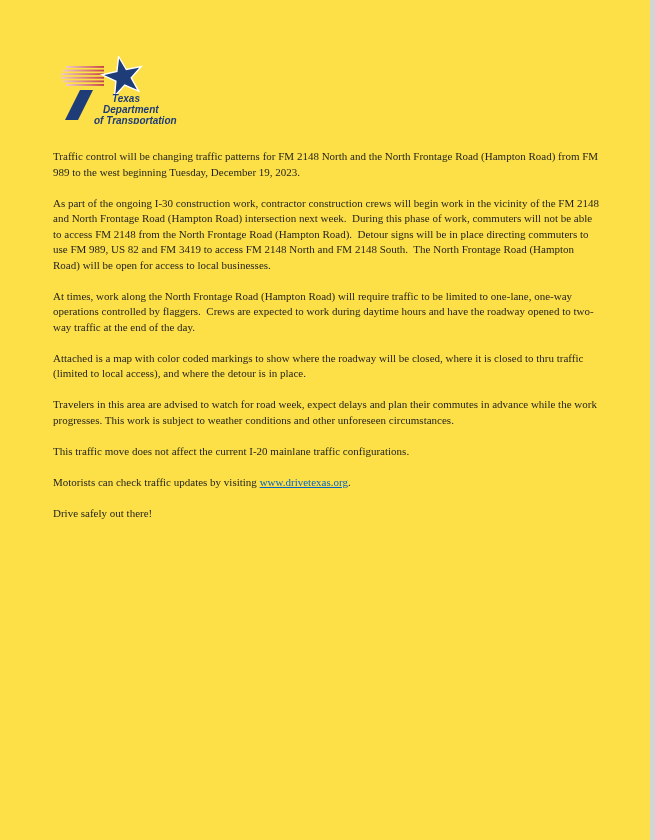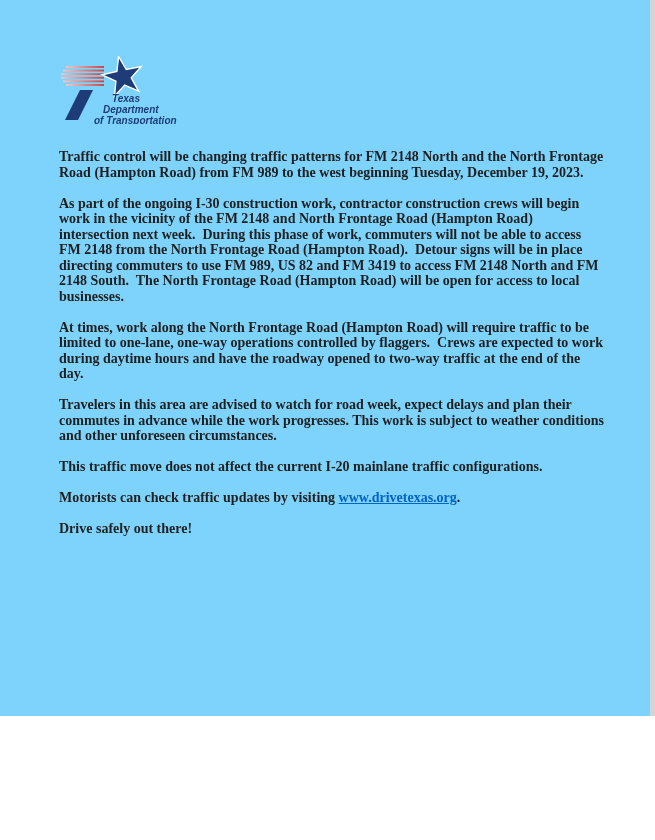--- a/index.html
+++ b/index.html
@@ -3,50 +3,49 @@
 <meta charset="utf-8">
 <style>
   html, body {
     margin: 0;
     padding: 0;
     background: #ffffff;
   }
   .page {
     position: relative;
     width: 655px;
-    height: 716px;
-    background: #7dd3fc;
+    height: 840px;
+    background: #fde047;
     overflow: hidden;
     font-family: "Liberation Serif", serif;
   }
   .edge-strip {
     position: absolute;
     top: 0;
     right: 0;
     width: 5px;
     height: 840px;
     background: #d4d4d4;
   }
   .logo {
     position: absolute;
     left: 60px;
     top: 56px;
     width: 122px;
     height: 68px;
   }
   .doc-body {
     position: absolute;
-    left: 59px;
+    left: 53px;
     top: 149px;
     width: 546px;
-    font-size: 14px;
+    font-size: 11px;
     line-height: 15.5px;
     color: #1f1f1f;
     overflow-wrap: break-word;
-    font-weight: bold;
   }
   .para {
     margin: 0 0 15.5px 0;
     white-space: pre-wrap;
   }
   .para:last-child { margin-bottom: 8px; }
   a.doclink {
     color: var(--link-color, #0563c1);
     text-decoration: underline;
     cursor: pointer;
@@ -87,20 +86,21 @@
       <text class="logo-text logo-blue-text" x="52" y="46" font-size="10" fill="#1e3c78">Texas</text>
       <text class="logo-text logo-blue-text" x="43" y="57" font-size="10" fill="#1e3c78">Department</text>
       <text class="logo-text logo-blue-text" x="34" y="68" font-size="10" fill="#1e3c78">of Transportation</text>
     </svg>
   </div>
 
   <div class="doc-body" style="color: rgb(31, 31, 31);">
       <p class="para">Traffic control will be changing traffic patterns for FM 2148 North and the North Frontage Road (Hampton Road) from FM 989 to the west beginning Tuesday, December 19, 2023.</p>
       <p class="para">As part of the ongoing I-30 construction work, contractor construction crews will begin work in the vicinity of the FM 2148 and North Frontage Road (Hampton Road) intersection next week.  During this phase of work, commuters will not be able to access FM 2148 from the North Frontage Road (Hampton Road).  Detour signs will be in place directing commuters to use FM 989, US 82 and FM 3419 to access FM 2148 North and FM 2148 South.  The North Frontage Road (Hampton Road) will be open for access to local businesses.</p>
       <p class="para">At times, work along the North Frontage Road (Hampton Road) will require traffic to be limited to one-lane, one-way operations controlled by flaggers.  Crews are expected to work during daytime hours and have the roadway opened to two-way traffic at the end of the day.</p>
+      <p class="para">Attached is a map with color coded markings to show where the roadway will be closed, where it is closed to thru traffic (limited to local access), and where the detour is in place.</p>
       <p class="para">Travelers in this area are advised to watch for road week, expect delays and plan their commutes in advance while the work progresses. This work is subject to weather conditions and other unforeseen circumstances.</p>
       <p class="para">This traffic move does not affect the current I-20 mainlane traffic configurations.</p>
       <p class="para">Motorists can check traffic updates by visiting <a class="doclink" href="#">www.drivetexas.org</a>.</p>
       <p class="para">Drive safely out there!</p>
     </div>
 
   <div class="edge-strip" style="background: rgb(212, 212, 212);"></div>
 
 </div>
 

